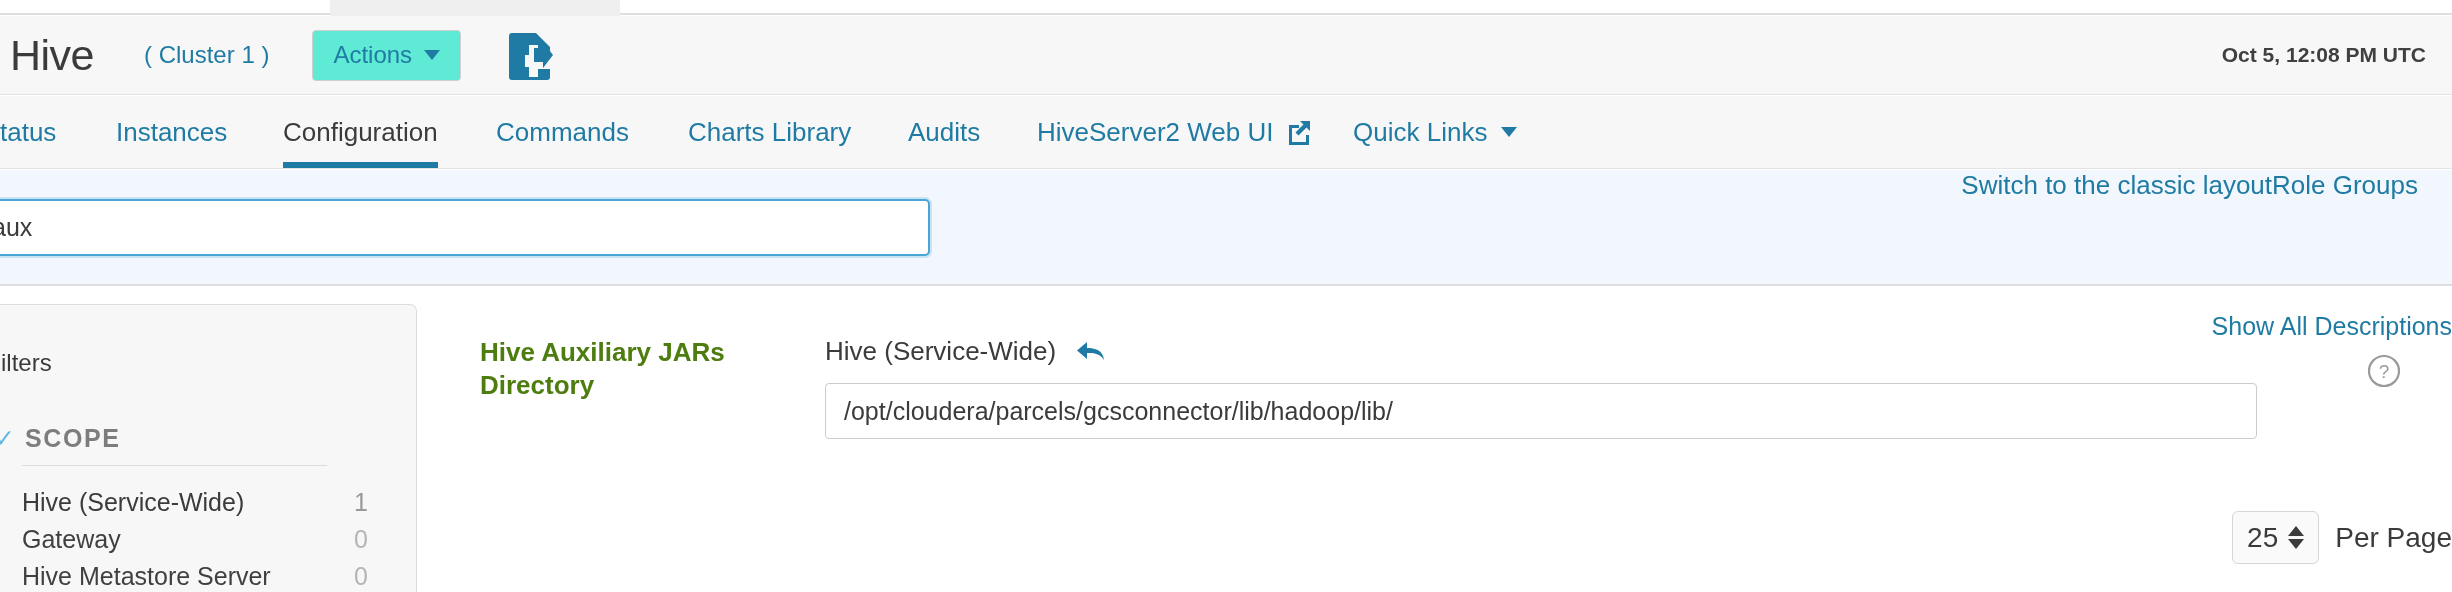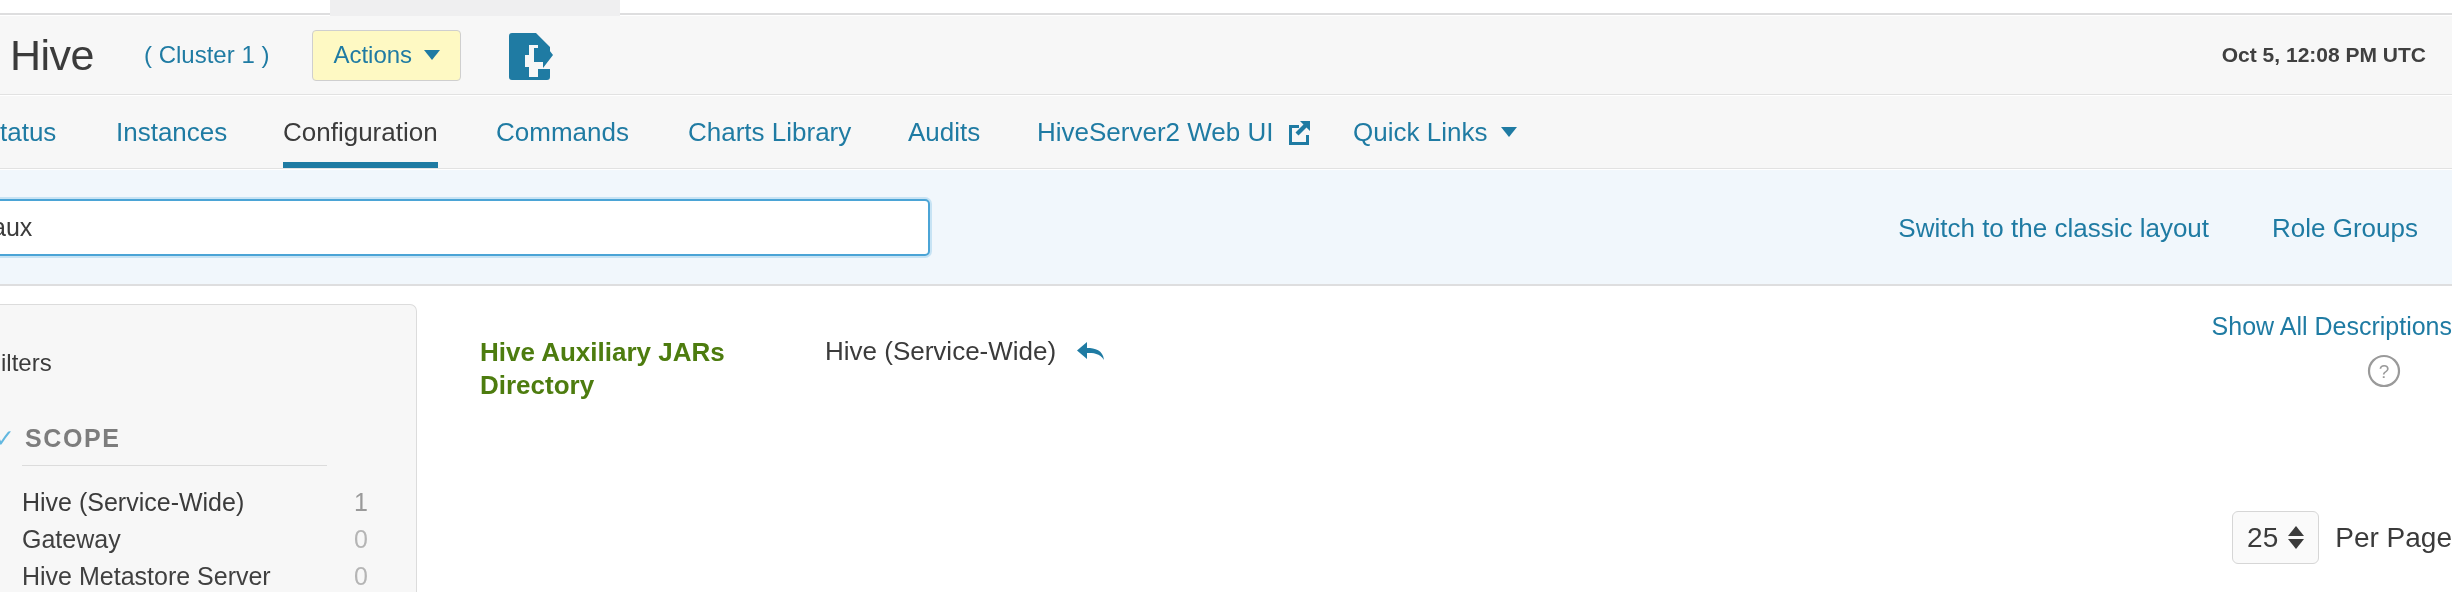--- a/index.html
+++ b/index.html
@@ -43,21 +43,21 @@
   .svc-title {
     font-size:43px; color:#3b3b3b; font-weight:400;
     margin-left:10px; letter-spacing:-0.5px; line-height:1;
   }
   .svc-cluster {
     font-size:24px; color:#1f7ba3; margin-left:50px; white-space:nowrap;
   }
   .actions-btn {
     margin-left:43px;
     height:51px; min-width:142px;
-    background:#fef9c3;
+    background:#5eead4;
     border:1px solid #cfcfcf; border-radius:4px;
     color:#1f7ba3; font-size:24px;
     display:flex; align-items:center; justify-content:center;
     gap:12px; padding:0 20px; cursor:pointer;
   }
   .caret-down {
     width:0;height:0;
     border-left:8px solid transparent;
     border-right:8px solid transparent;
     border-top:10px solid #1f7ba3;
@@ -101,21 +101,21 @@
     background:#ffffff;
     border:2px solid #4ba4d6; border-radius:5px;
     font-size:25px; color:#3b3b3b;
     padding:0 18px;
     outline:none;
     font-family:"Liberation Sans", sans-serif;
     box-shadow:0 0 0 2px rgba(120,190,230,0.35);
   }
   .band-links {
     position:absolute; right:34px; top:0; height:116px;
-    display:flex; align-items:center; gap:63px;
+    display:flex; align-items:flex-start; 
   }
   .band-link { font-size:26px; color:#1f7ba3; cursor:pointer; white-space:nowrap; }
 
   
   .body-area { position:absolute; top:288px; left:0; width:2452px; height:304px; background:#fff; }
 
   .filters-panel {
     position:absolute; left:-40px; top:16px;
     width:457px; height:300px;
     background:#f7f7f7;
@@ -321,20 +321,21 @@
         <div class="cfg-field">
           <div class="cfg-scope-line">
             <span>Hive (Service-Wide)</span>
             <span class="undo-icon">
               <svg width="30" height="26" viewBox="0 0 30 26" aria-hidden="true">
                 <path d="M11 3 L11 9 C19 9 27 11 28 21 C24 14 17 14 11 14 L11 20 L1 11.5 Z" fill="#1f7ba3"></path>
               </svg>
             </span>
           </div>
 
+          <input class="cfg-input" type="text" value="/opt/cloudera/parcels/gcsconnector/lib/hadoop/lib/" style="">
         </div>
       </div>
 
       <div class="per-page-wrap">
         <div class="per-page-box">
           <span class="per-page-val">25</span>
           <span class="spinner">
             <span class="spin-up"></span>
             <span class="spin-dn"></span>
           </span>

